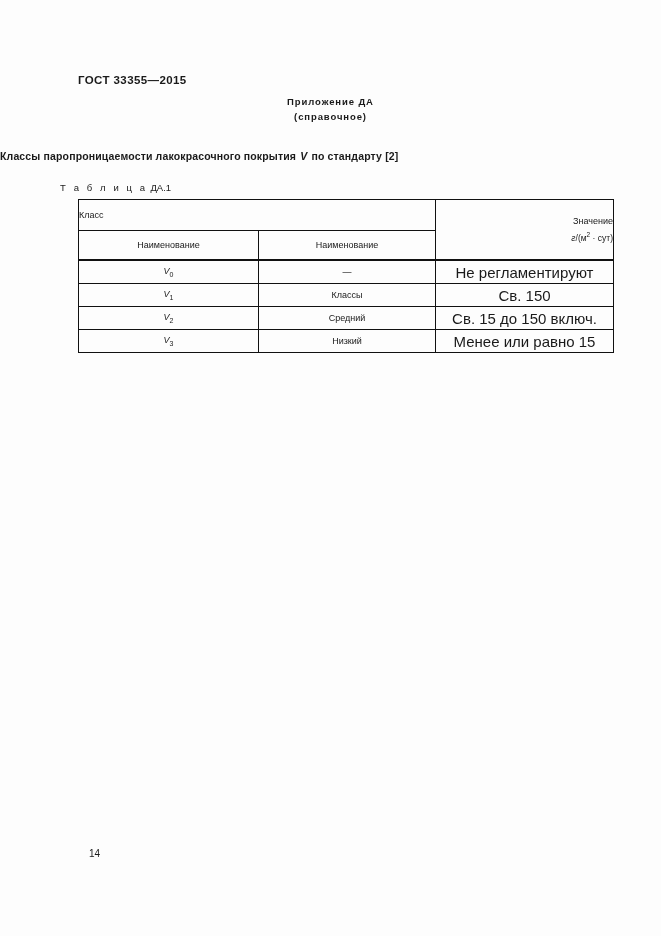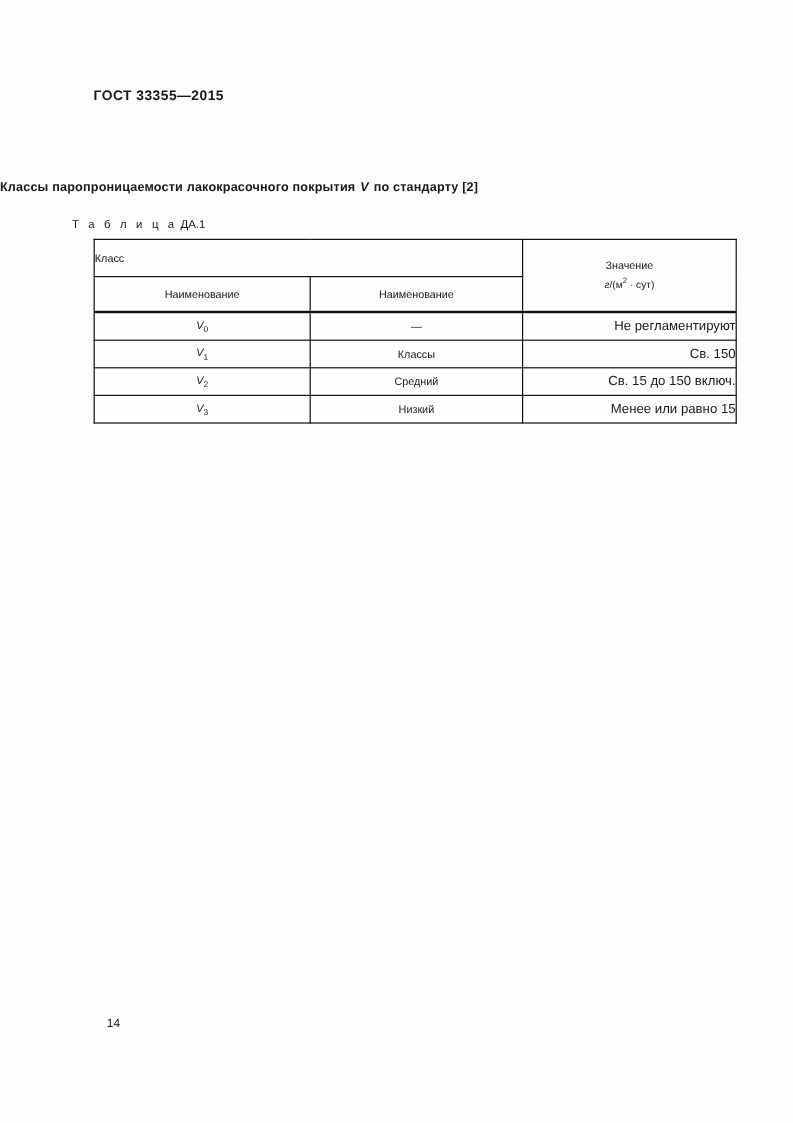--- a/index.html
+++ b/index.html
@@ -93,21 +93,21 @@
   .col-oboz { width: 180px; }
   .col-naim { width: 177px; }
   .col-znach { width: 178px; }
 
   .th-class {
     height: 30px;
     text-align: left;
     font-size: 9px;
   }
   .th-znach {
-    text-align: center;
+    text-align: right;
     font-size: 9px;
     border-bottom-width: 2px !important;
     line-height: 13px;
   }
   .th-znach .units {
     font-size: 8.5px;
   }
   .th-znach .units i {
     font-style: italic;
   }
@@ -129,42 +129,46 @@
     font-style: normal;
     font-size: 7px;
   }
   td.cell-name {
     height: 22px;
     text-align: center;
     font-size: 9px;
   }
   td.cell-value {
     height: 22px;
-    text-align: right;
+    text-align: center;
     padding-left: 21px;
-    font-size: 11px;
+    font-size: 15px;
   }
   .page-number {
     position: absolute;
     left: 89px;
     top: 848px;
     font-size: 10px;
   }
   sup.sq {
     font-size: 6.5px;
     vertical-align: super;
   }
 </style>
 </head>
 <body>
 
 <div class="page">
 
   <div class="std-header">ГОСТ 33355—2015</div>
 
+  <div class="annex-block">
+    <div class="annex-line1">Приложение ДА</div>
+    <div class="annex-line2">(справочное)</div>
+  </div>
 
   <div class="doc-title">
     <span>Классы паропроницаемости лакокрасочного покрытия</span>
     <span class="sym">V</span>
     <span>по стандарту [2]</span>
   </div>
 
   <div class="table-caption">
     <span class="spaced">Т а б л и ц а</span>
     <span>ДА.1</span>

